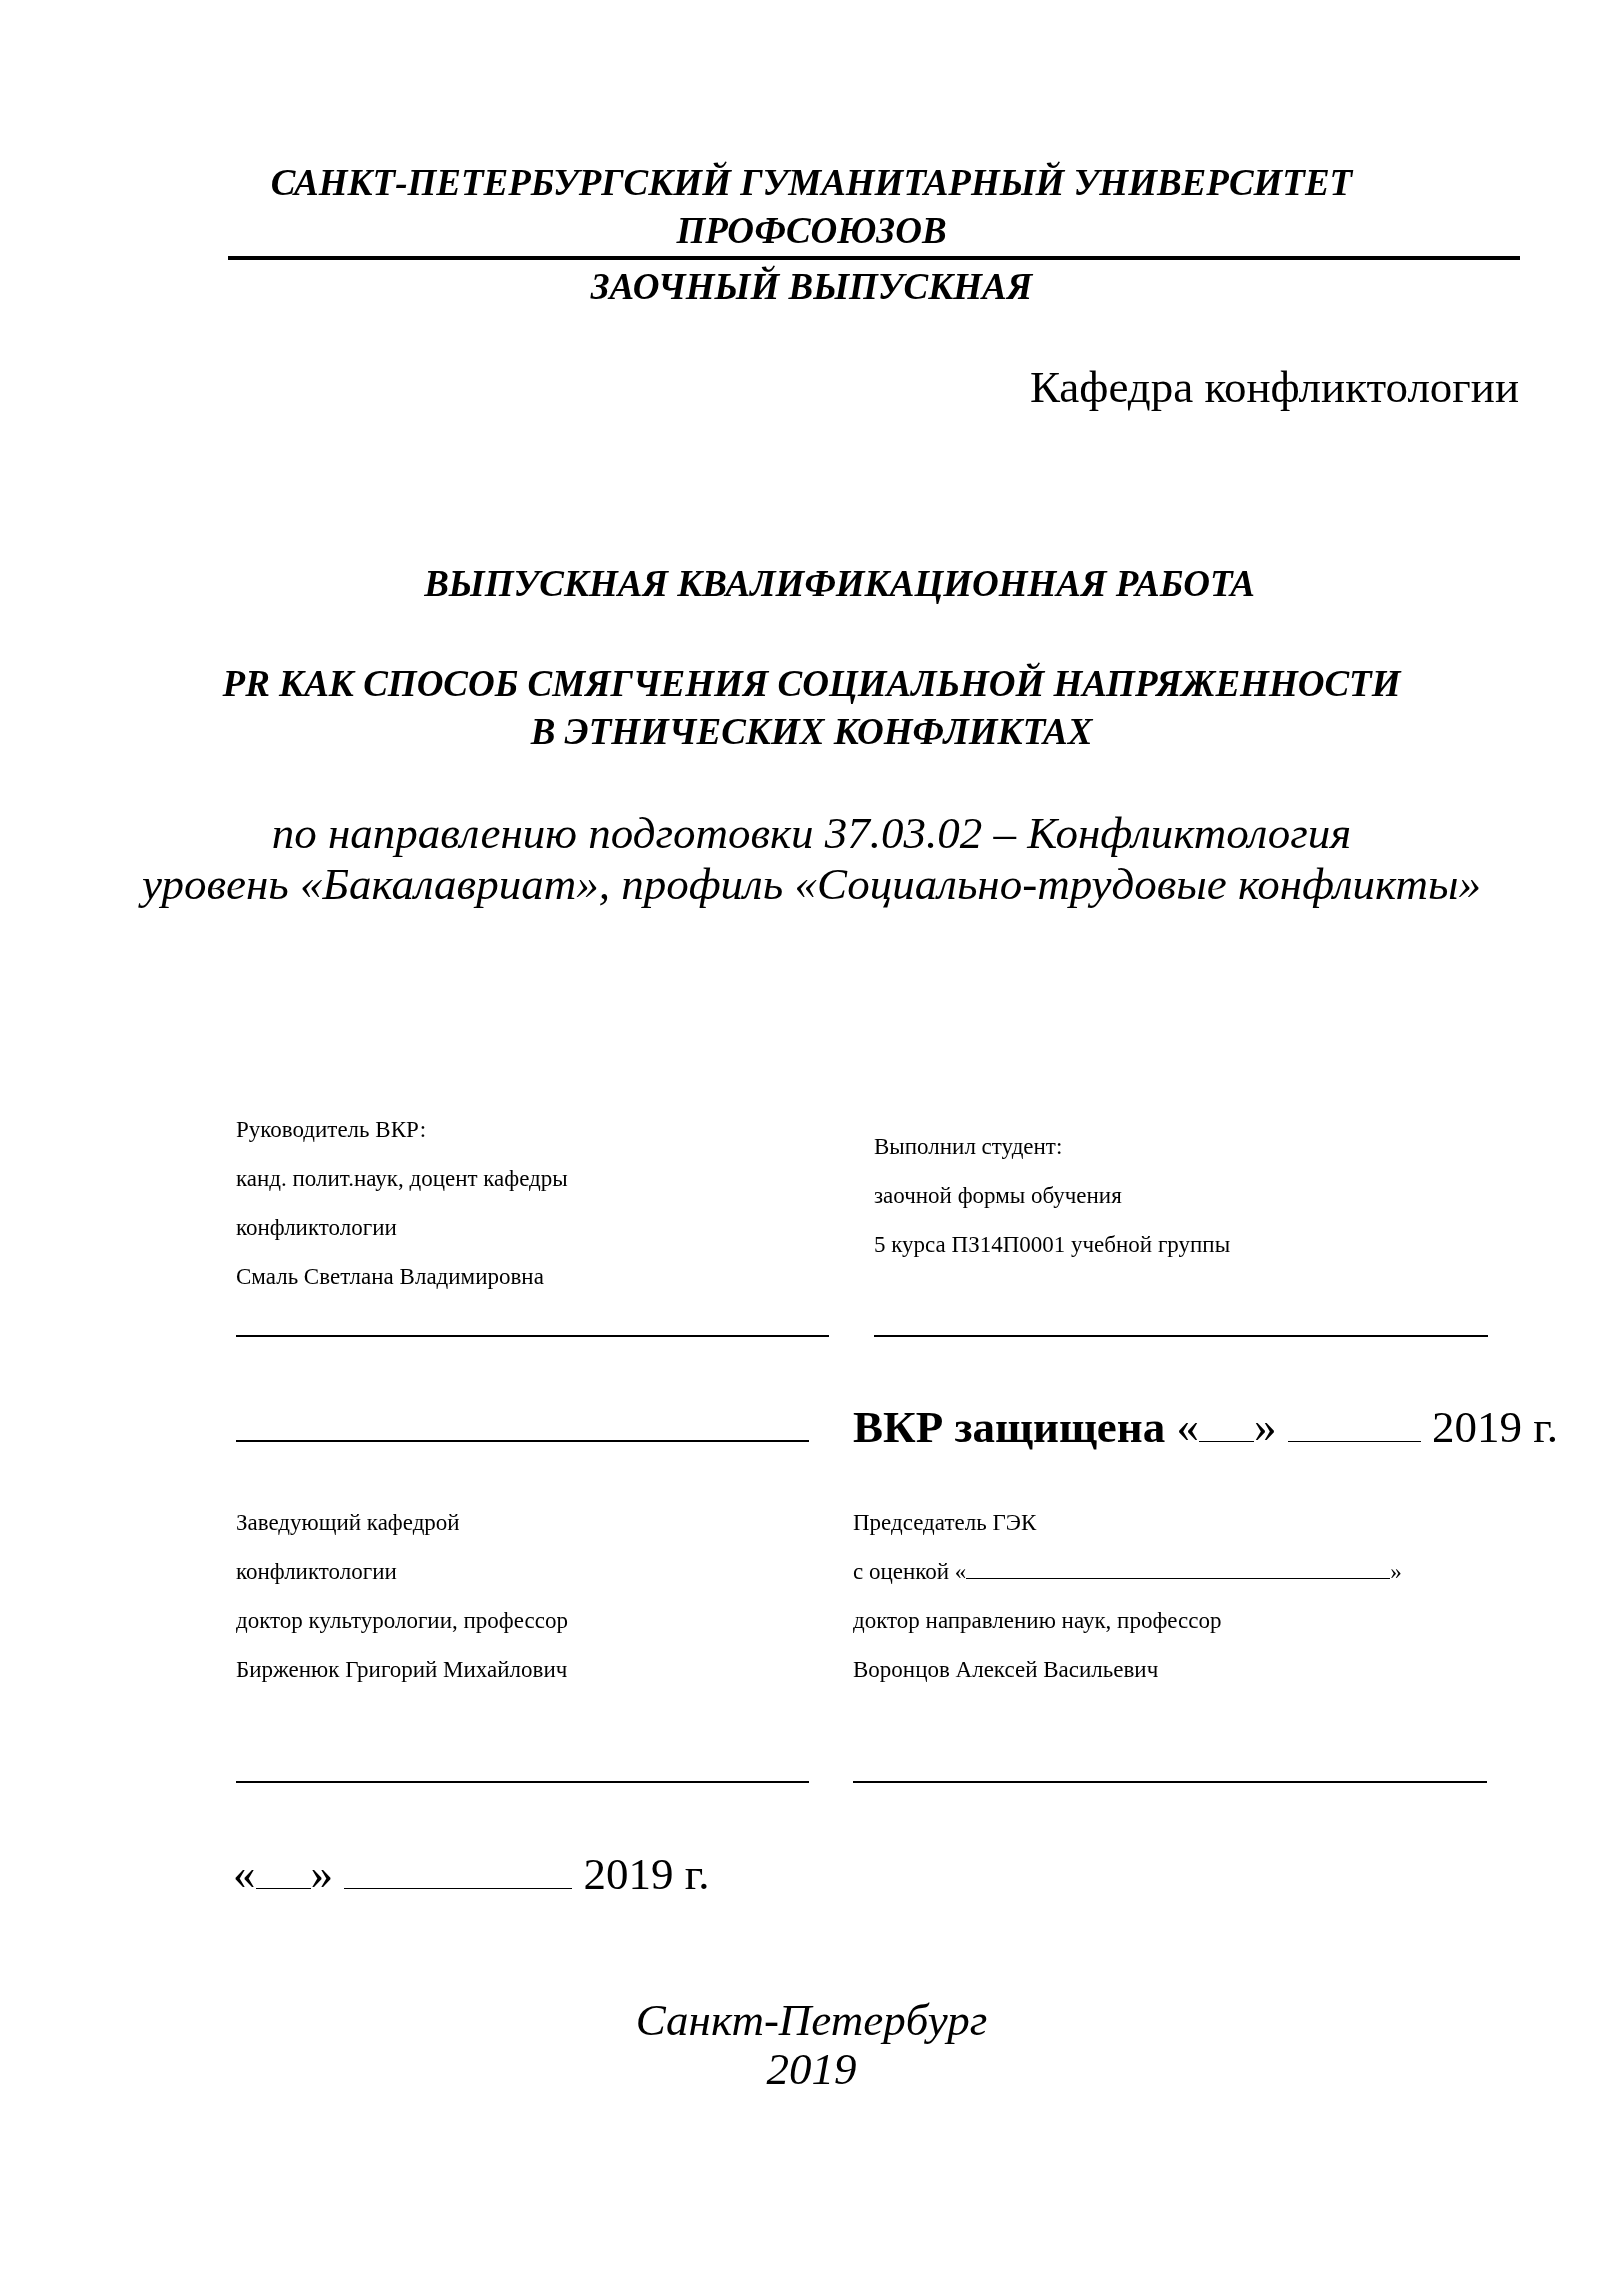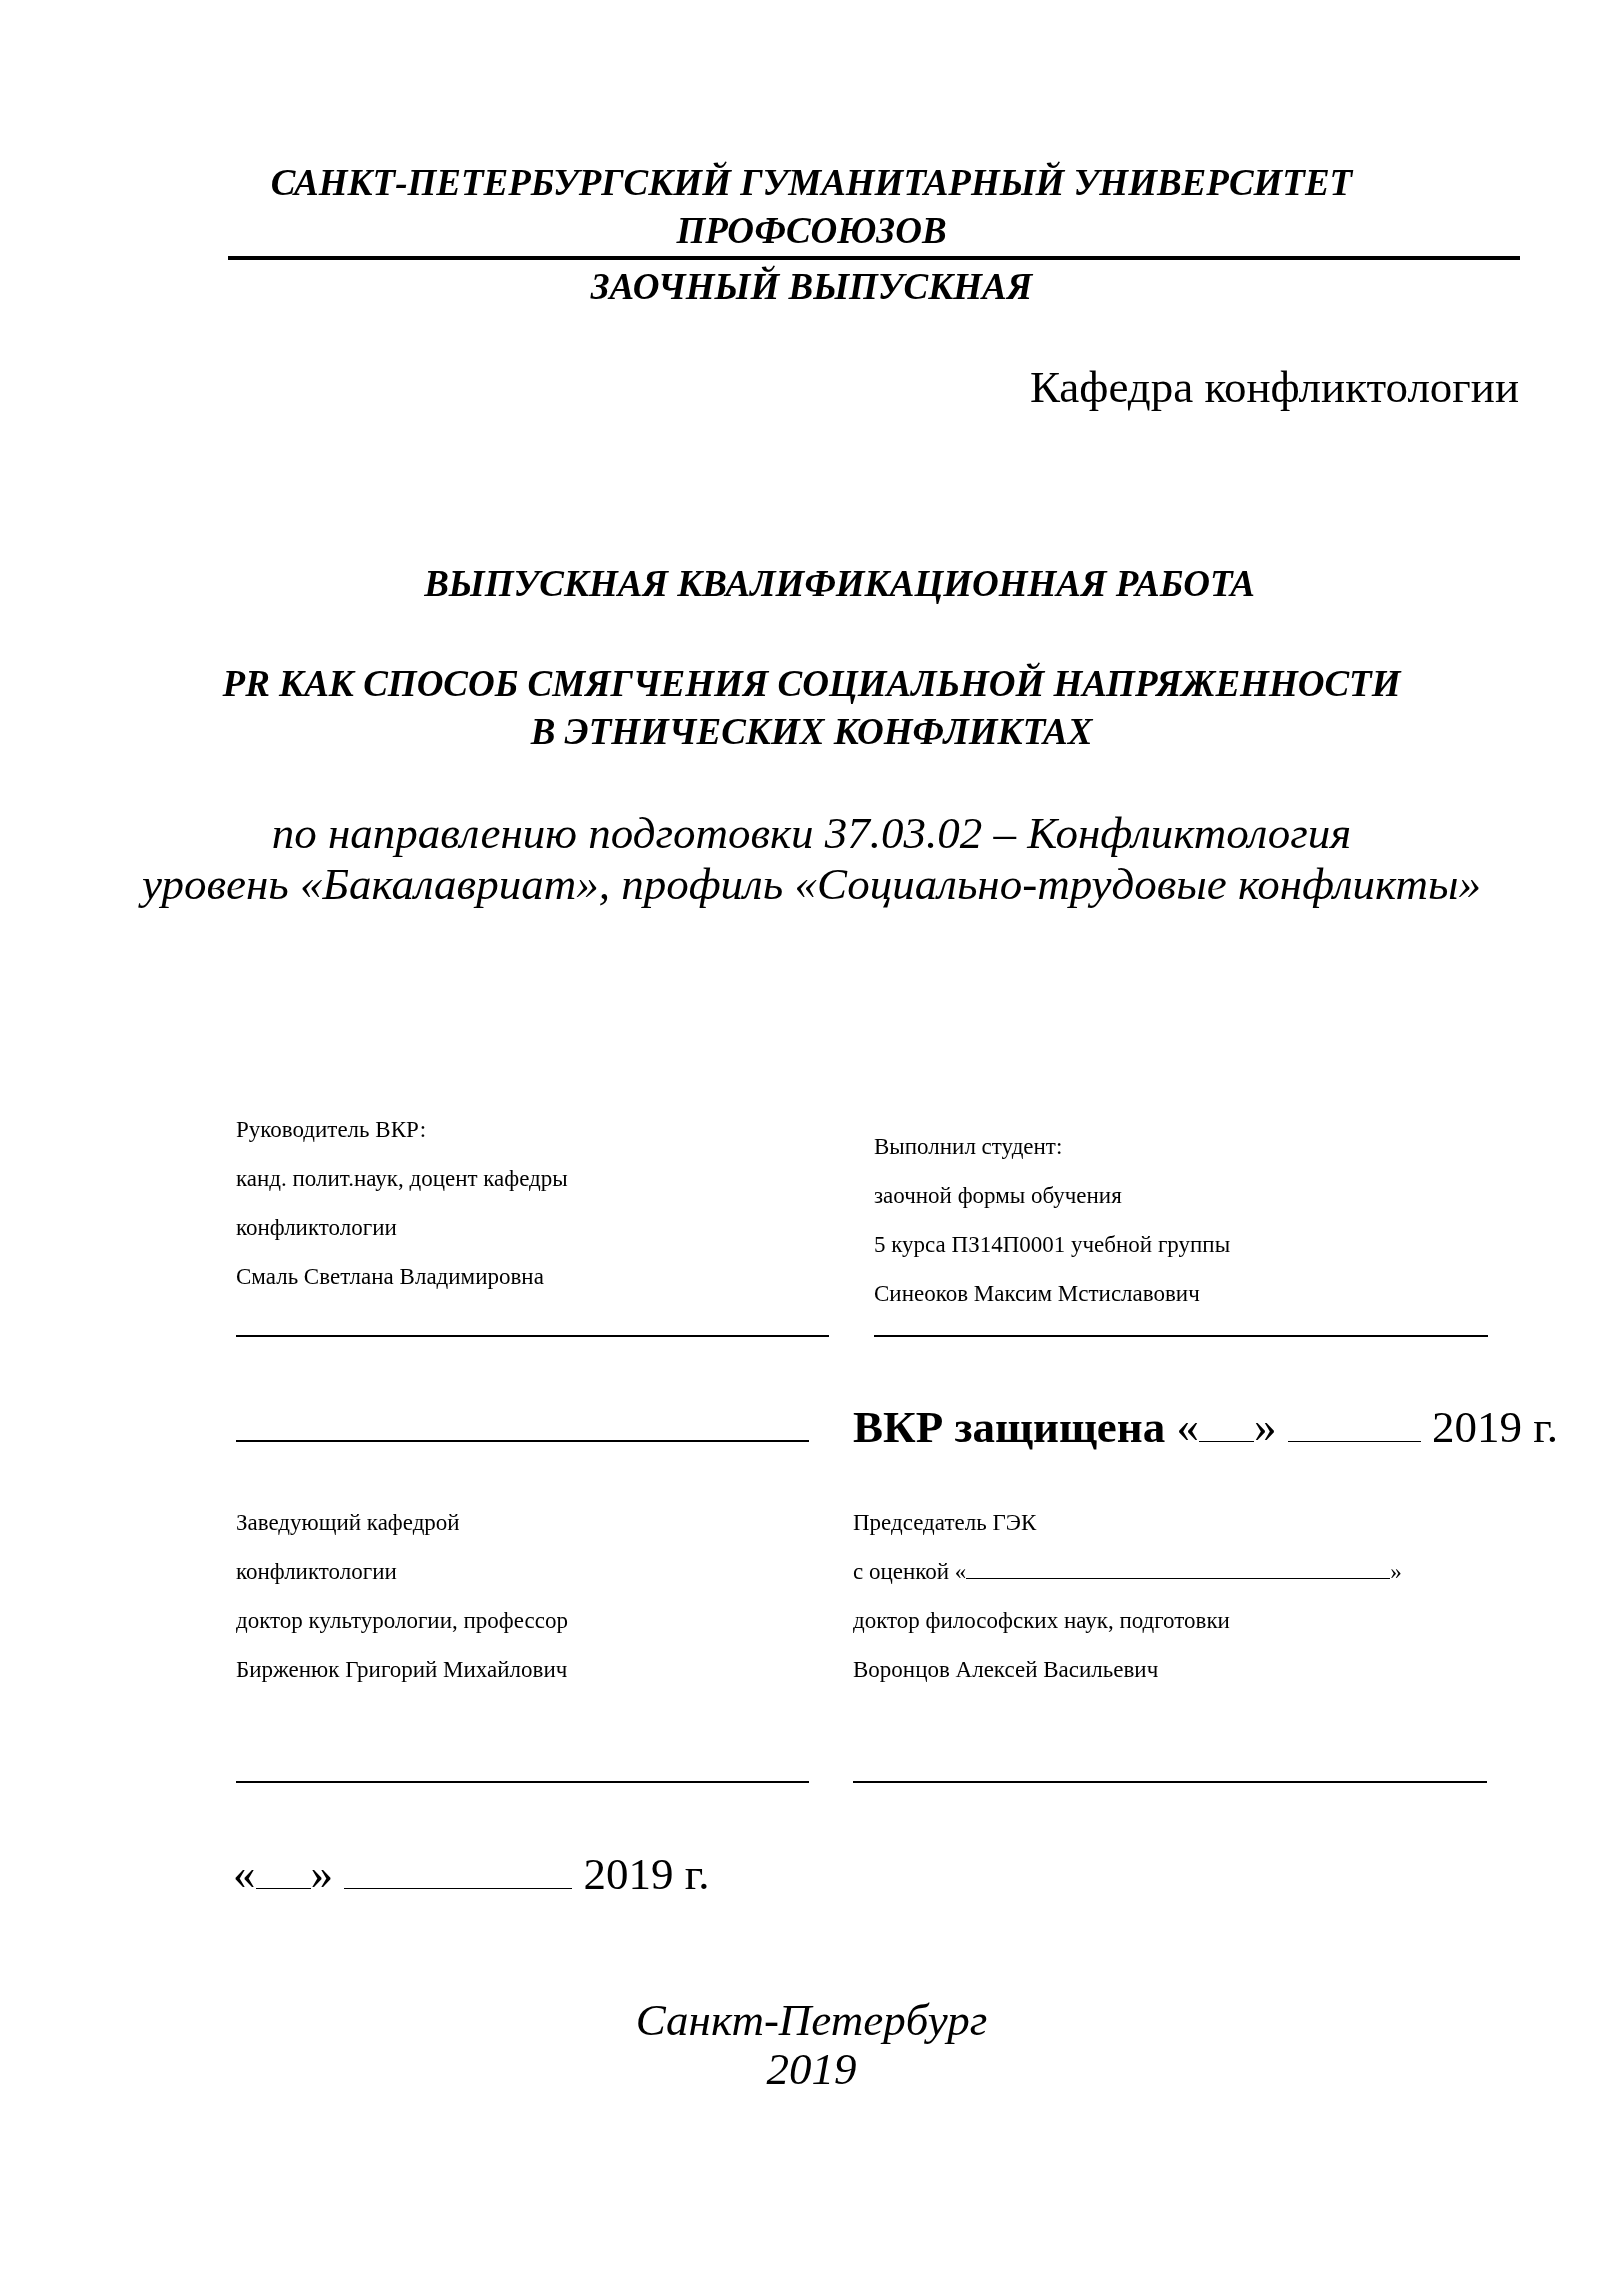--- a/index.html
+++ b/index.html
@@ -36,41 +36,40 @@
   <div>канд. полит.наук, доцент кафедры</div>
   <div>конфликтологии</div>
   <div>Смаль Светлана Владимировна</div>
 </div>
 <div class="sigline" style="left:236px; width:593px; top:1335px;"></div>
 
 <div class="col" style="left:874px; top:1105px;margin-top:17px;">
   <div>Выполнил студент:</div>
   <div>заочной формы обучения</div>
   <div>5 курса ПЗ14П0001 учебной группы</div>
-  <div>Синеоков Максим Мстиславович</div>
 </div>
 <div class="sigline" style="left:874px; width:614px; top:1335px;"></div>
 
 <div class="sigline" style="left:236px; width:573px; top:1440px;"></div>
 <div class="abs txt" style="left:853px; top:1403px;">
   <span class="bold">ВКР защищена</span><span> «</span><span class="blank" style="width:55px;"></span><span>»</span>&nbsp;<span class="blank" style="width:133px;"></span><span> 2019 г.</span>
 </div>
 
 <div class="col" style="left:236px; top:1498px;">
   <div>Заведующий кафедрой</div>
   <div>конфликтологии</div>
   <div>доктор культурологии, профессор</div>
   <div>Бирженюк Григорий Михайлович</div>
 </div>
 <div class="sigline" style="left:236px; width:573px; top:1781px;"></div>
 
 <div class="col" style="left:853px; top:1498px;">
   <div>Председатель ГЭК</div>
   <div><span>с оценкой «</span><span class="blank" style="width:424px;"></span><span>»</span></div>
-  <div>доктор философских наук, подготовки</div>
+  <div>доктор направлению наук, профессор</div>
   <div>Воронцов Алексей Васильевич</div>
 </div>
 <div class="sigline" style="left:853px; width:634px; top:1781px;"></div>
 
 <div class="abs txt" style="left:233px; top:1850px;">
   <span>«</span><span class="blank" style="width:55px;"></span><span>»</span>&nbsp;<span class="blank" style="width:228px;"></span><span> 2019 г.</span>
 </div>
 
 <div class="abs center txt" style="top:1996px;">Санкт-Петербург</div>
 <div class="abs center txt" style="top:2045px;">2019</div>

